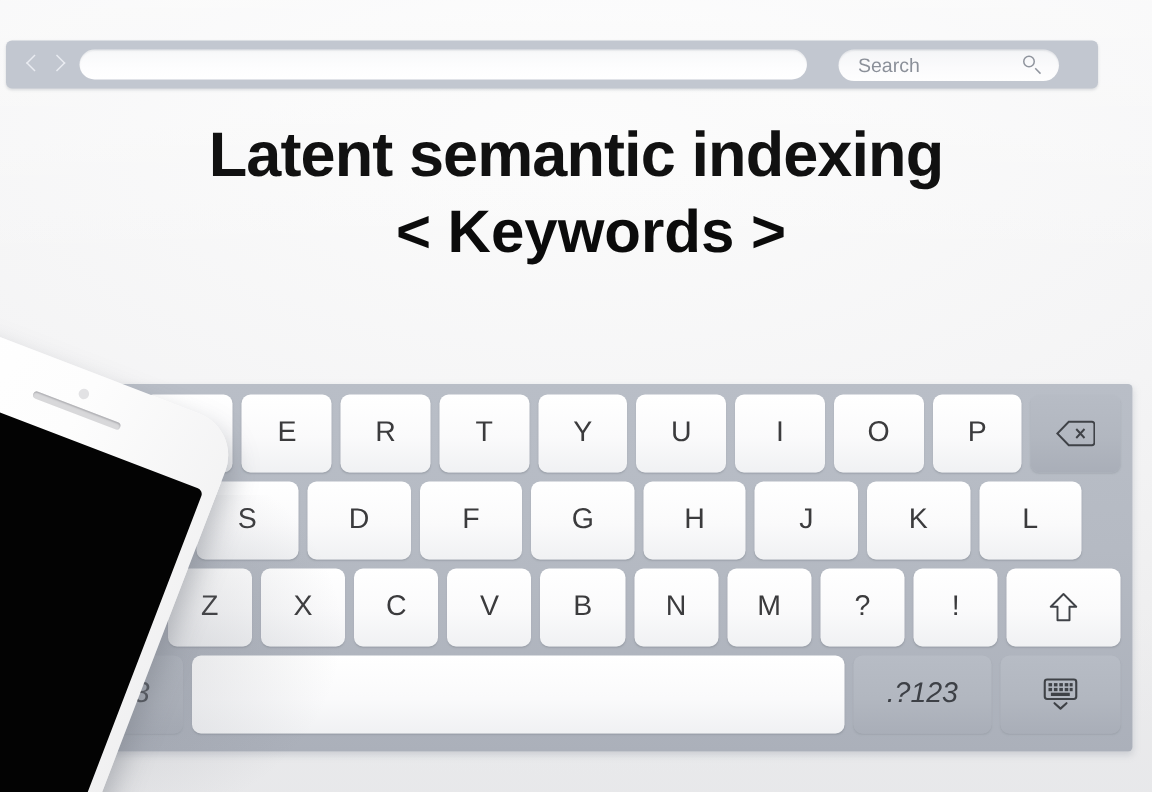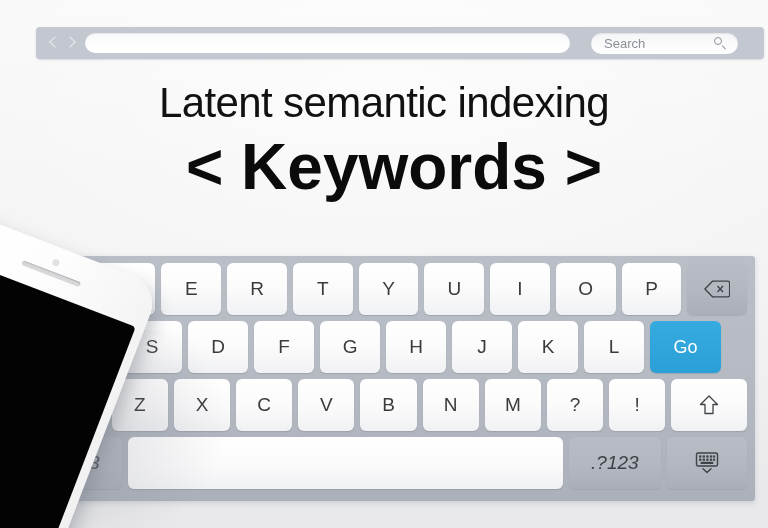--- a/index.html
+++ b/index.html
@@ -27,21 +27,21 @@
     position:absolute; inset:0;
     background:
       linear-gradient(180deg, rgba(255,255,255,0.45) 0%, rgba(255,255,255,0) 35%),
       linear-gradient(0deg, rgba(228,229,232,0.55) 0%, rgba(255,255,255,0) 22%);
     pointer-events:none;
   }
 
   
   .browser-bar {
     position: absolute;
-    left: 36px;
+    left: 4px;
     top: 27px;
     width: 728px;
     height: 32px;
     background: #c2c7d0;
     border-radius: 4px;
     display: flex;
     align-items: center;
     box-shadow: 0 1px 2px rgba(140,145,155,0.30);
   }
   .nav-arrows {
@@ -134,34 +134,34 @@
   }
 
   
   .headline {
     position: absolute;
     left: 0; right: 0;
     top: 82px;
     text-align: center;
     color: #111111;
     font-family: "Liberation Sans", sans-serif;
-    font-weight: normal;
+    font-weight: bold;
     font-size: 42px;
     letter-spacing: -0.6px;
     line-height: 1;
   }
   .subhead {
     position: absolute;
     left: 0; right: 0;
     top: 135px;
     text-align: center;
     color: #0b0b0b;
     font-family: "Liberation Sans", sans-serif;
     font-weight: bold;
-    font-size: 64px;
+    font-size: 40px;
     letter-spacing: 0px;
     line-height: 1;
     margin-left: 20px;
   }
 
   
   .keyboard {
     position: absolute;
     left: 22px;
     top: 256px;
@@ -323,21 +323,20 @@
   <div class="krow row2">
     <div class="key">A</div>
     <div class="key">S</div>
     <div class="key">D</div>
     <div class="key">F</div>
     <div class="key">G</div>
     <div class="key">H</div>
     <div class="key">J</div>
     <div class="key">K</div>
     <div class="key">L</div>
-    <div class="key go wide-r2">Go</div>
   </div>
 
   <div class="krow row3">
     <div class="key shiftkey">
       <span class="shift-ico">
         <svg viewBox="0 0 20 22" width="20" height="22">
           <path d="M10 2 L18.5 10.5 H14 V19.5 H6 V10.5 H1.5 Z" fill="none" stroke="#3f4247" stroke-width="1.3" stroke-linejoin="round"></path>
         </svg>
       </span>
     </div>

